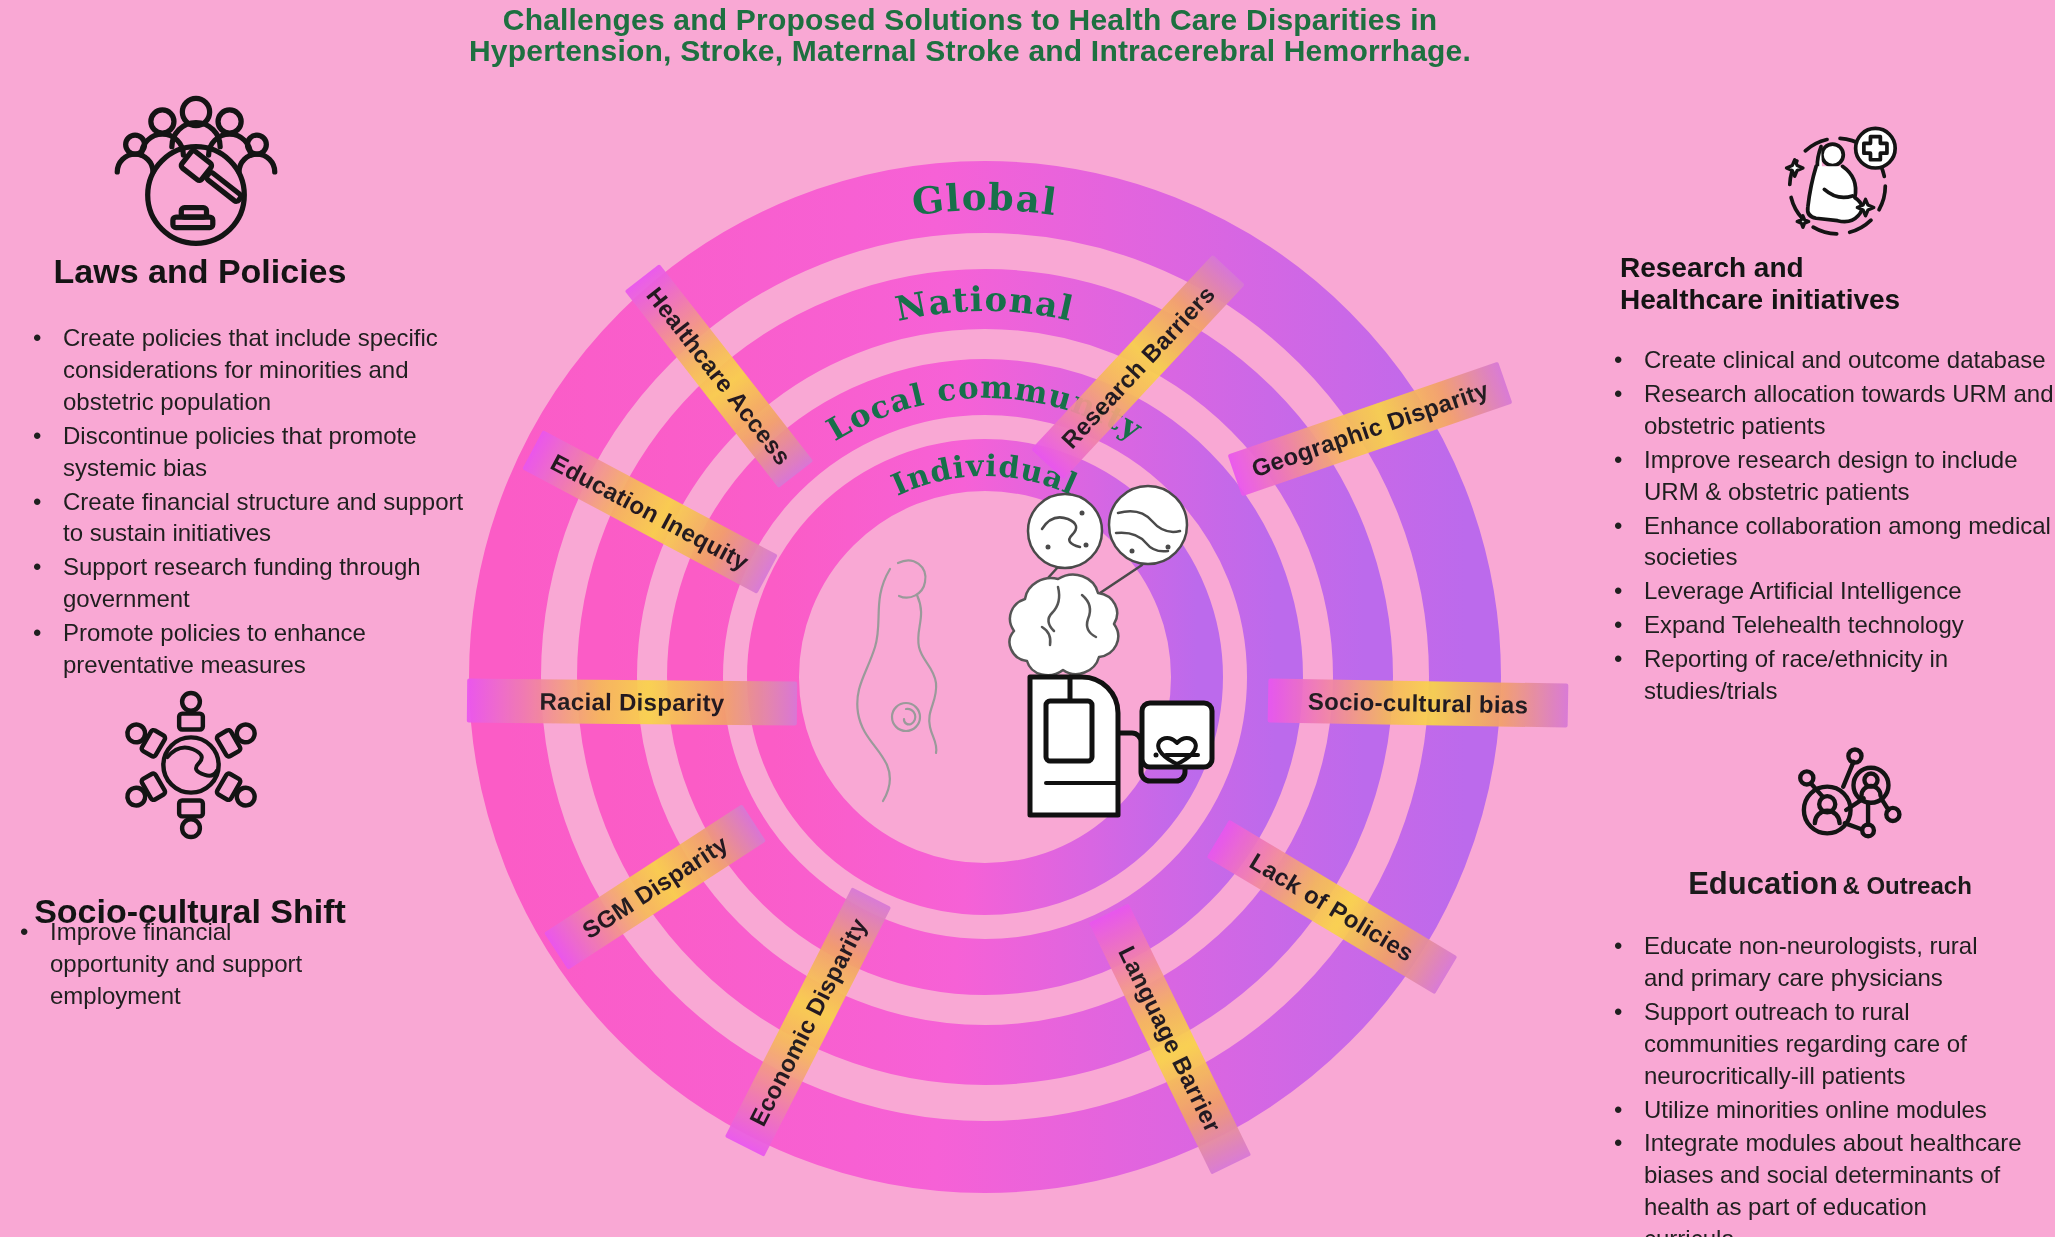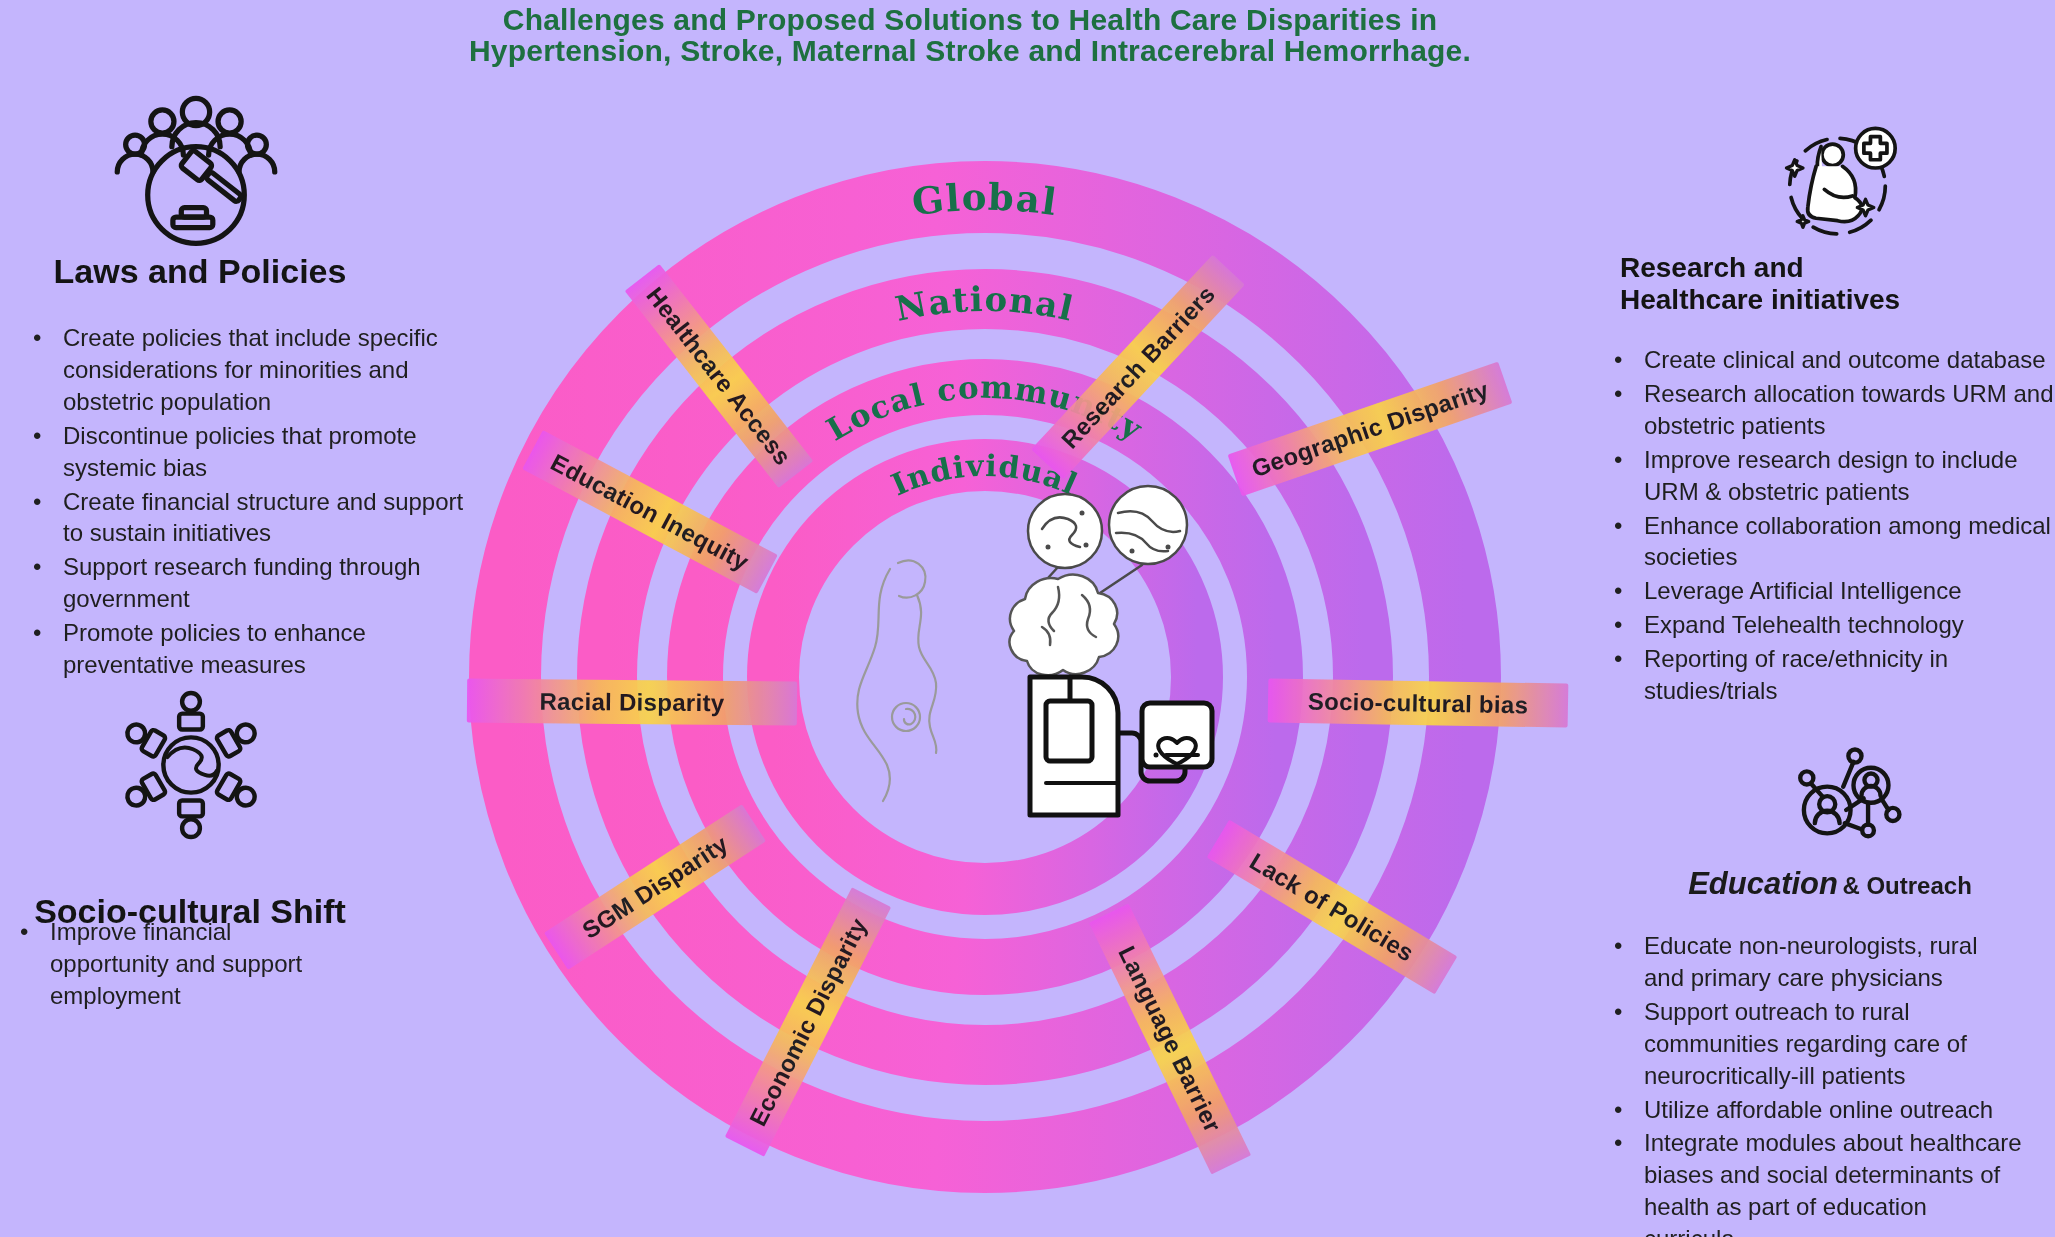--- a/index.html
+++ b/index.html
@@ -1,25 +1,25 @@
 <!DOCTYPE html>
 <html><head>
 <meta charset="utf-8">
 <style>
   html,body{margin:0;padding:0;background:#ffffff;}
-  #canvas{position:relative;width:2055px;height:1237px;background:#c4b5fd;overflow:hidden;
+  #canvas{position:relative;width:2055px;height:1237px;background:#f9a8d4;overflow:hidden;
           font-family:"Liberation Sans", sans-serif;color:#1b1b1b;}
   .abs{position:absolute;}
   
   #title{left:210px;top:4px;width:1520px;text-align:center;color:#1e7040;
          font-weight:bold;font-size:30px;line-height:1.04;letter-spacing:.2px;}
   
   .side-heading{font-weight:bold;font-size:34px;color:#141414;text-align:center;}
   .side-heading-2line{font-weight:bold;font-size:28px;color:#141414;text-align:left;line-height:1.15;}
-  .edu-main{font-size:31px;font-weight:bold;font-style:italic;}
+  .edu-main{font-size:31px;font-weight:bold;}
   .edu-suffix{font-size:24px;font-weight:bold;}
   
   ul.blist{list-style:none;margin:0;padding:0;font-size:24px;line-height:1.33;color:#1f1f1f;}
   ul.blist li{position:relative;padding-left:40px;margin-bottom:2px;}
   ul.blist li::before{content:"\2022";position:absolute;left:10px;top:0;font-size:24px;color:#1f1f1f;}
   
   .ring-label{font-family:"DejaVu Serif", serif;font-weight:bold;fill:#17704a;letter-spacing:2px;}
   .ribbon-text{font-family:"Liberation Sans", sans-serif;font-weight:bold;font-size:24px;fill:#141414;
                text-anchor:middle;letter-spacing:.3px;}
   .icon-stroke{stroke:#141414;fill:none;stroke-linecap:round;stroke-linejoin:round;}
@@ -159,21 +159,21 @@
   </svg>
 
   <div class="abs" style="left:1620px;top:866px;width:420px;text-align:center">
     <span class="edu-main">Education</span>
     <span class="edu-suffix">&amp; Outreach</span>
   </div>
 
   <ul class="abs blist" style="left:1604px;top:930px;width:450px">
     <li style="width:368px">Educate non-neurologists, rural and primary care physicians</li>
     <li style="width:368px">Support outreach to rural communities regarding care of neurocritically-ill patients</li>
-    <li style="width:400px">Utilize affordable online outreach</li>
+    <li style="width:400px">Utilize minorities online modules</li>
     <li style="width:380px">Integrate modules about healthcare biases and social determinants of health as part of education curricula</li>
   </ul>
 
   <svg class="abs" style="left:370px;top:117px" width="1220" height="1120" viewBox="0 0 1220 1120">
     <defs>
       <linearGradient id="ringGrad" x1="0" y1="0" x2="1" y2="0">
         <stop offset="0%" stop-color="#fb5cc6"></stop>
         <stop offset="45%" stop-color="#f661d6"></stop>
         <stop offset="75%" stop-color="#d866e2"></stop>
         <stop offset="100%" stop-color="#bc6aec"></stop>

